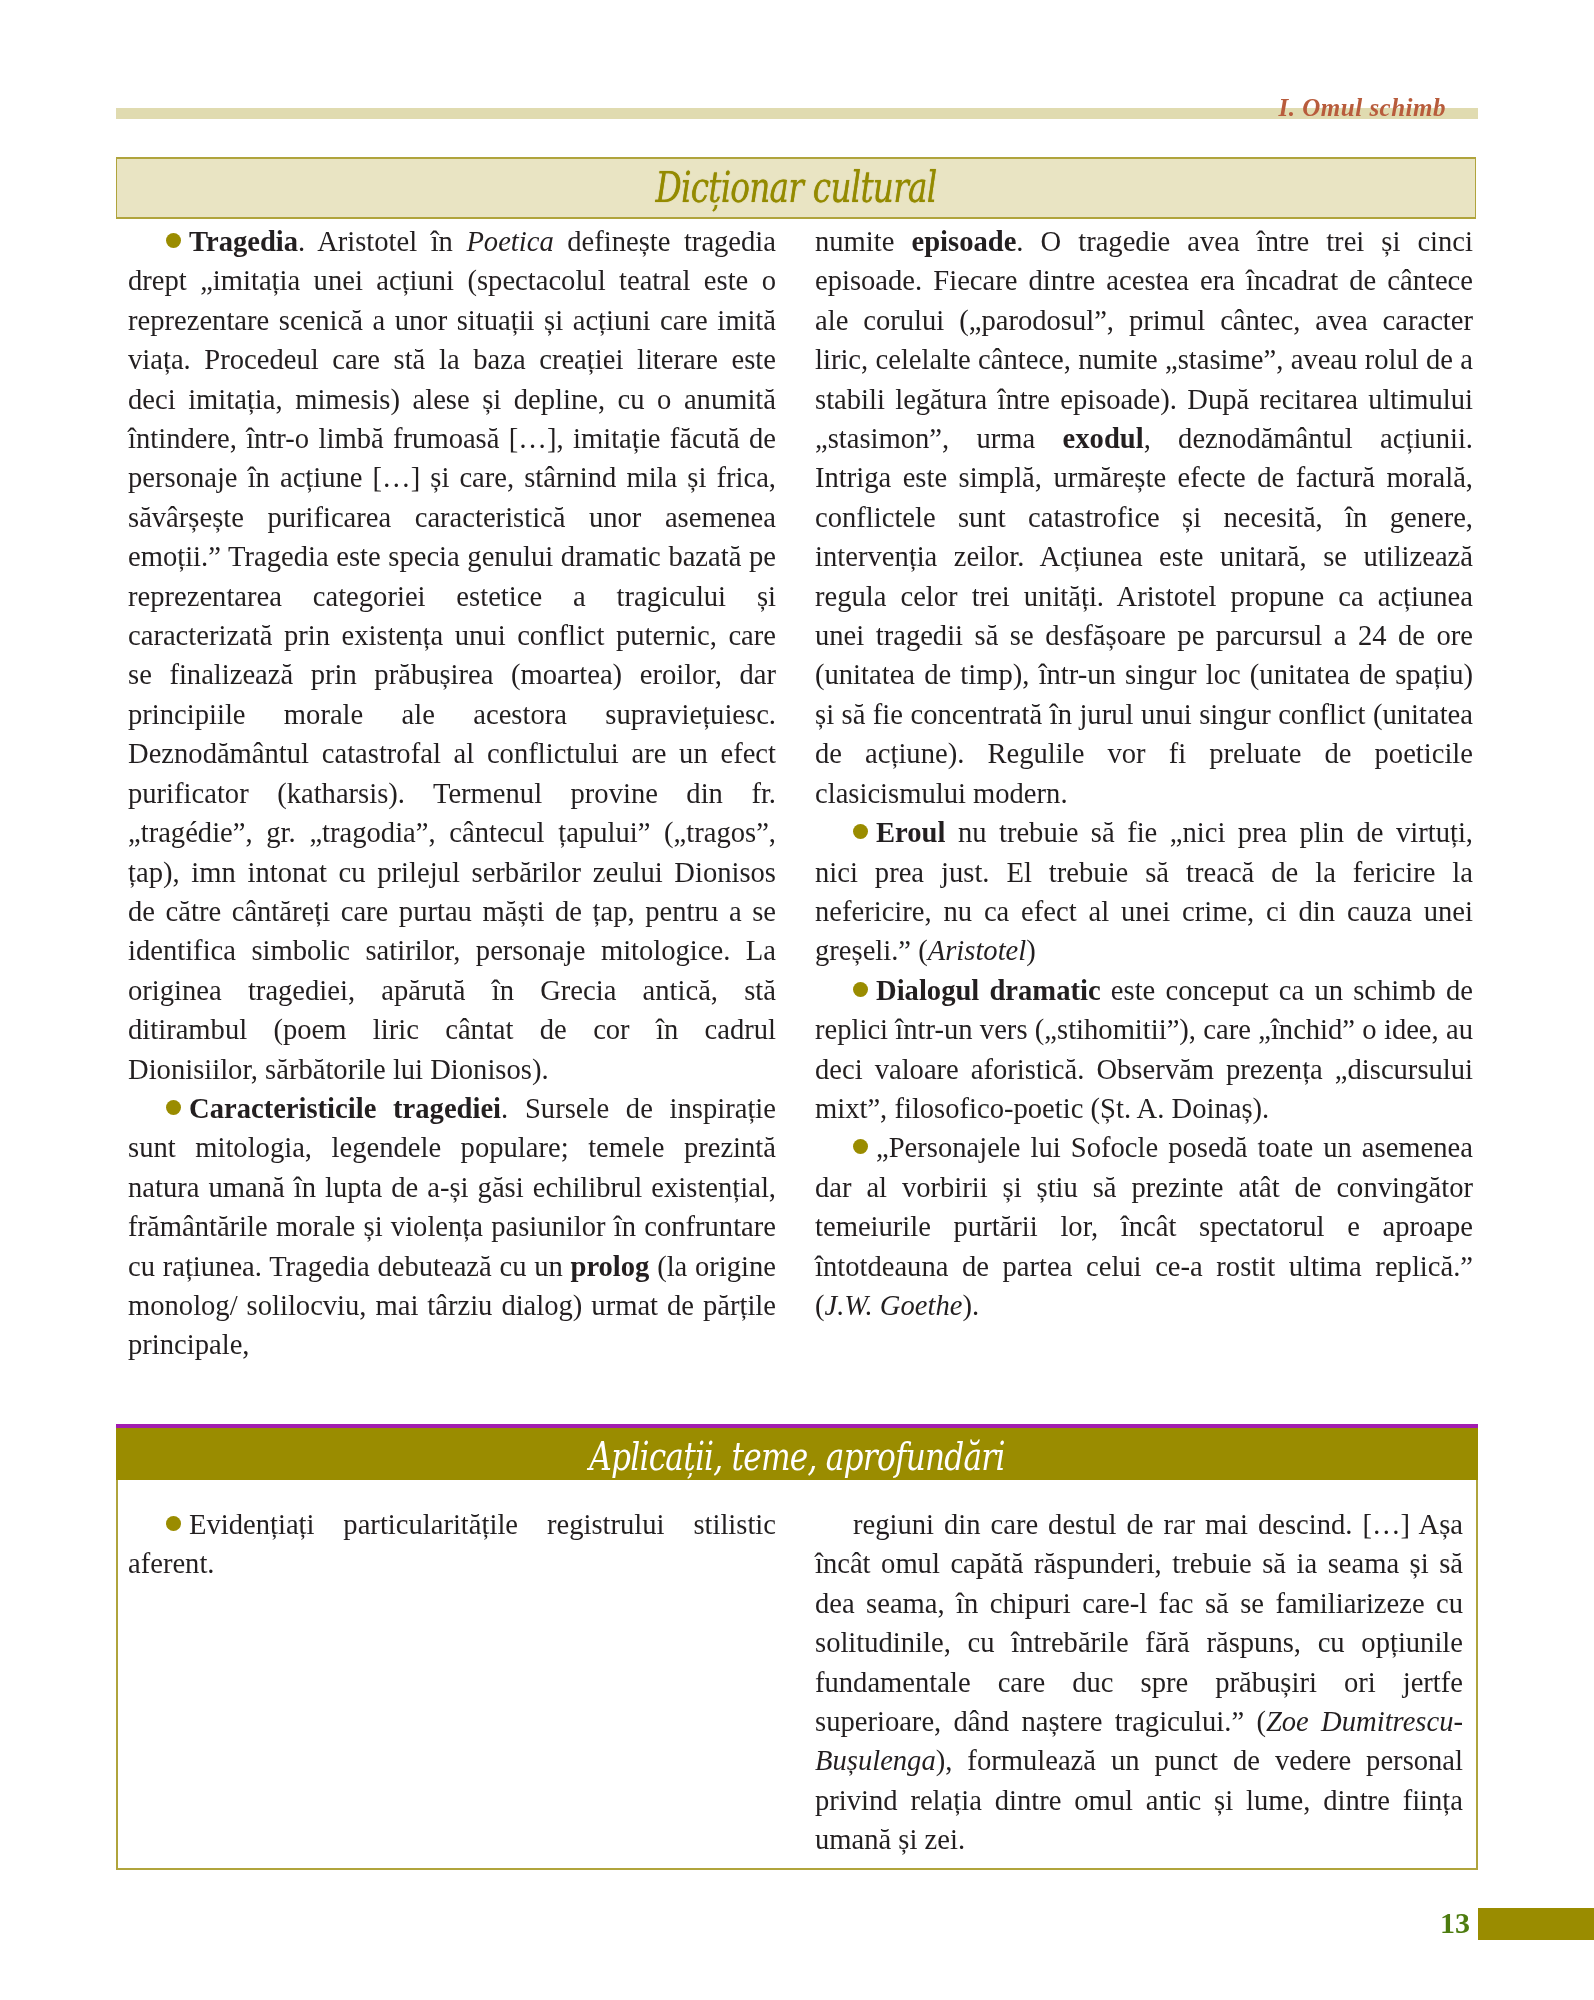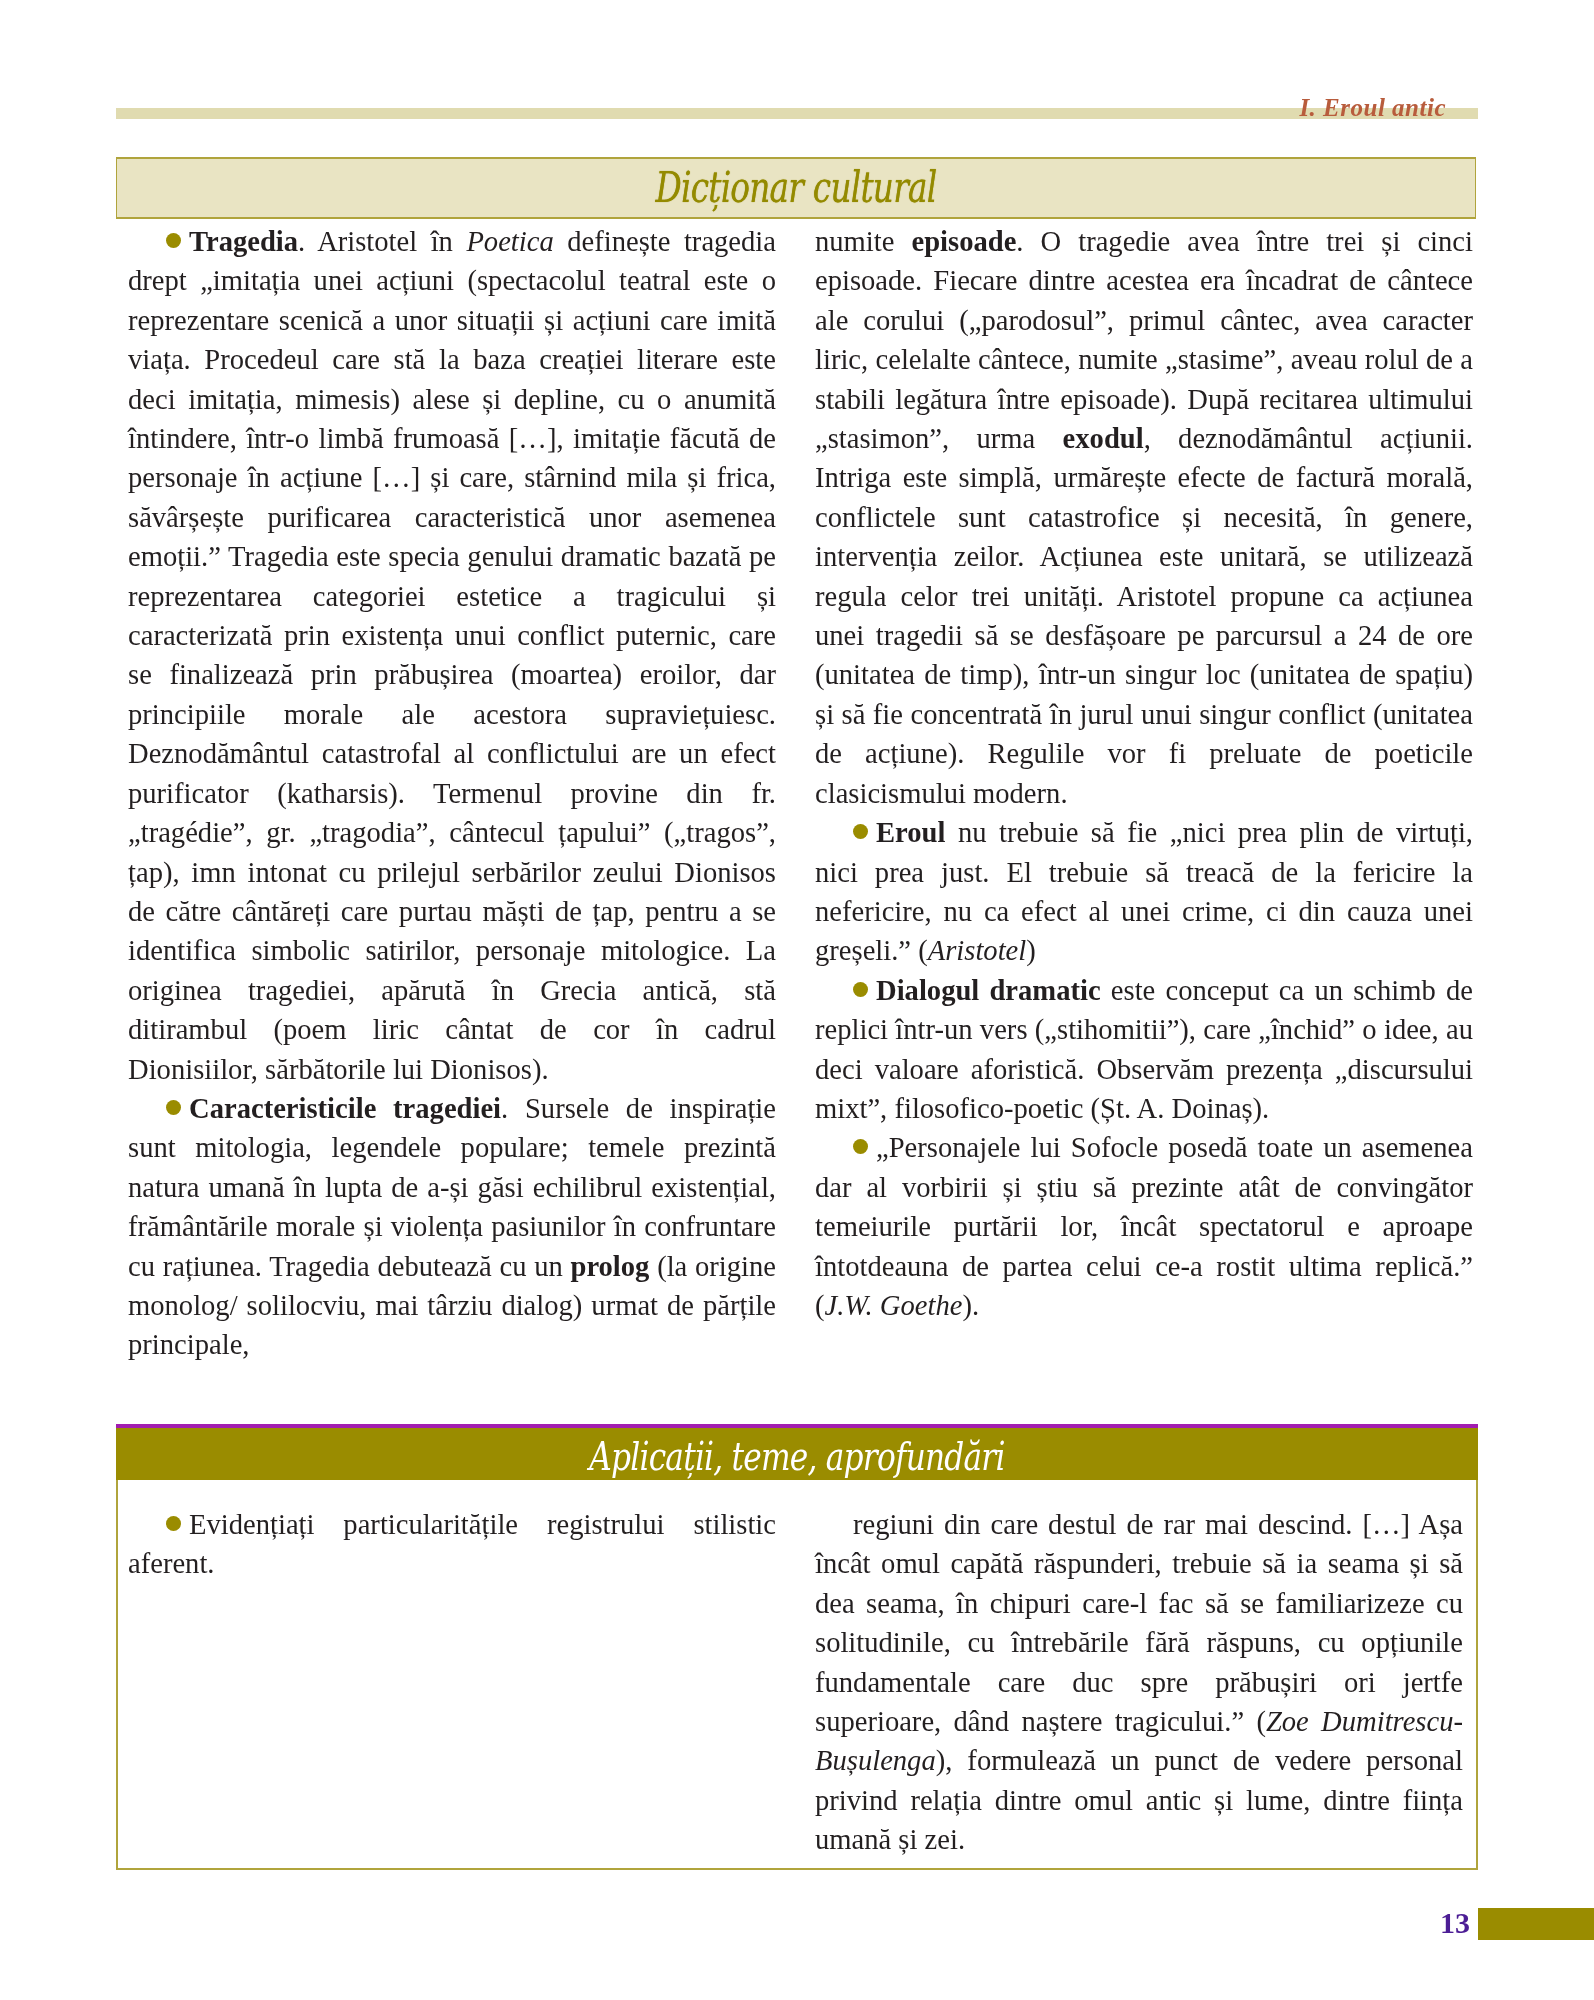--- a/index.html
+++ b/index.html
@@ -23,28 +23,28 @@
             margin-right: 8px; vertical-align: 3px; }
   b { font-weight: bold; margin-top: 26px; }
   .apl-header { position: absolute; left: 116px; top: 1424px; width: 1362px; height: 56px; background: #9a8c00;
                 border-top: 4px solid #a21caf; }
   .apl-title { color: #ffffff; font-size: 40px; line-height: 56px; }
   .apl-box { position: absolute; left: 116px; top: 1480px; width: 1358px; height: 388px;
              border: 2px solid #b0a43c; border-top: none; background: #ffffff; }
   .apl-left { left: 128px; top: 1505px; width: 648px; }
   .apl-right { left: 815px; top: 1505px; width: 648px; }
   .num { color: #948a00; font-weight: bold; }
-  .page-num { position: absolute; left: 1440px; top: 1906px; font-size: 30px; font-weight: bold; color: #4c1d95; }
+  .page-num { position: absolute; left: 1440px; top: 1906px; font-size: 30px; font-weight: bold; color: #4d7c0f; }
   .page-bar { position: absolute; left: 1478px; top: 1908px; width: 116px; height: 32px; background: #9a8c00; }
 </style>
 </head>
 <body>
 
 <div class="top-band"></div>
-<div class="chapter-title">I. Eroul antic</div>
+<div class="chapter-title">I. Omul schimb</div>
 
 <div class="dict-box">
   <div class="script-title dict-title">Dicționar cultural</div>
 </div>
 
 <div class="col col-left">
     <p class="indent"><span class="bullet"></span><b>Tragedia</b><span>. Aristotel în </span><i>Poetica</i><span> definește tragedia drept „imitația unei acțiuni (spectacolul teatral este o reprezentare scenică a unor situații și acțiuni care imită viața. Procedeul care stă la baza creației literare este deci imitația, mimesis) alese și depline, cu o anumită întindere, într-o limbă frumoasă […], imitație făcută de personaje în acțiune […] și care, stârnind mila și frica, săvârșește purificarea caracteristică unor asemenea emoții.” Tragedia este specia genului dramatic bazată pe reprezentarea categoriei estetice a tragicului și caracterizată prin existența unui conflict puternic, care se finalizează prin prăbușirea (moartea) eroilor, dar principiile morale ale acestora supraviețuiesc. Deznodământul catastrofal al conflictului are un efect purificator (katharsis). Termenul provine din fr. „tragédie”, gr. „tragodia”, cântecul țapului” („tragos”, țap), imn intonat cu prilejul serbărilor zeului Dionisos de către cântăreți care purtau măști de țap, pentru a se identifica simbolic satirilor, personaje mitologice. La originea tragediei, apărută în Grecia antică, stă ditirambul (poem liric cântat de cor în cadrul Dionisiilor, sărbătorile lui Dionisos).</span></p>
     <p class="indent"><span class="bullet"></span><b>Caracteristicile tragediei</b><span>. Sursele de inspirație sunt mitologia, legendele populare; temele prezintă natura umană în lupta de a-și găsi echilibrul existențial, frământările morale și violența pasiunilor în confruntare cu rațiunea. Tragedia debutează cu un </span><b>prolog</b><span> (la origine monolog/ solilocviu, mai târziu dialog) urmat de părțile principale,</span></p>
   </div>
 <div class="col col-right">

